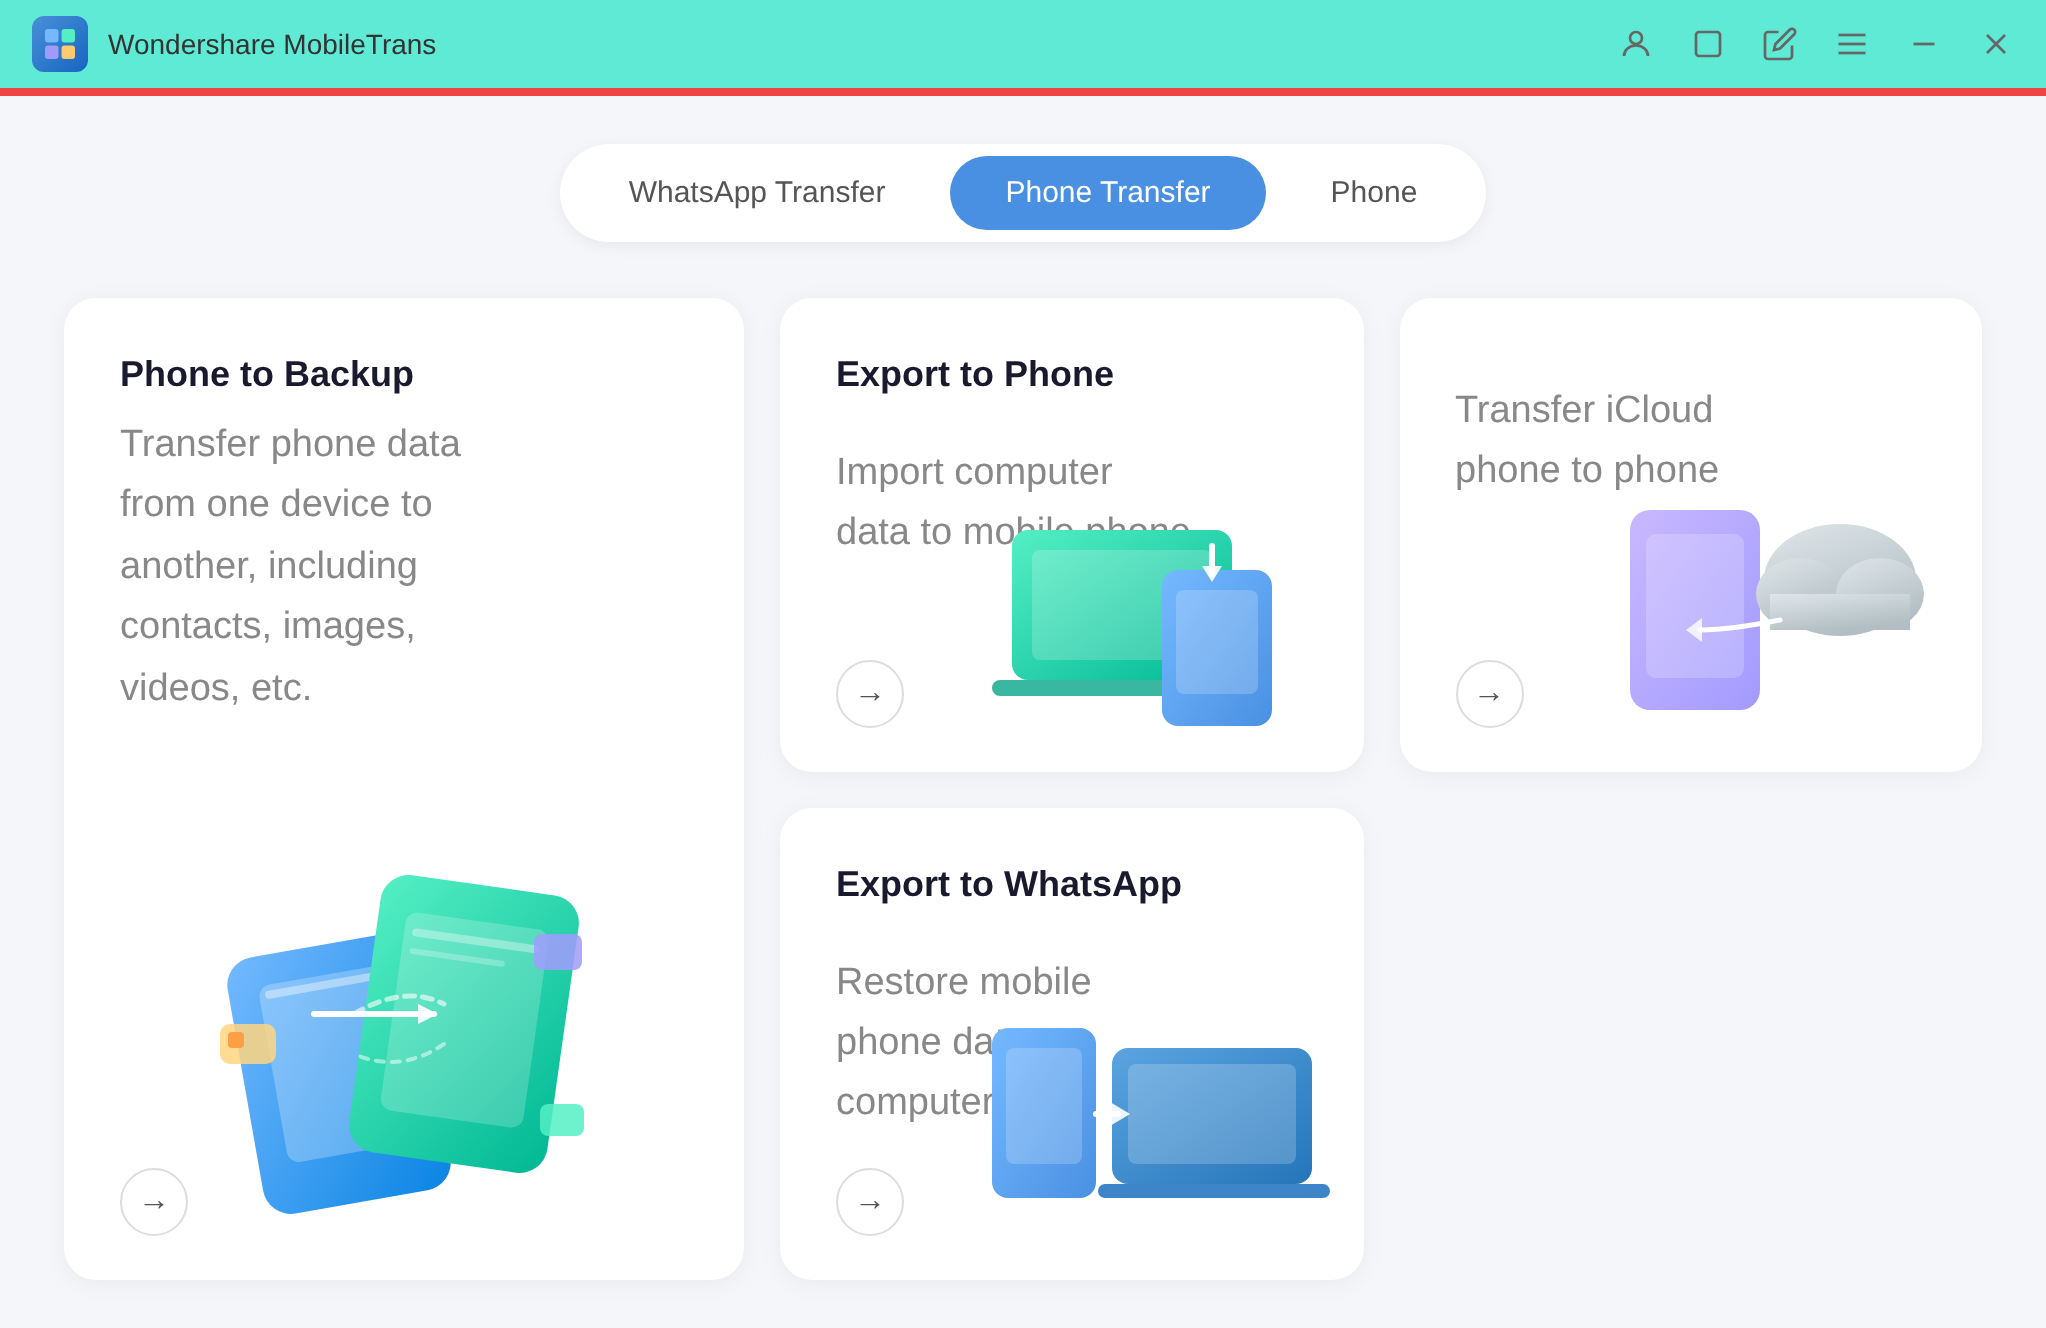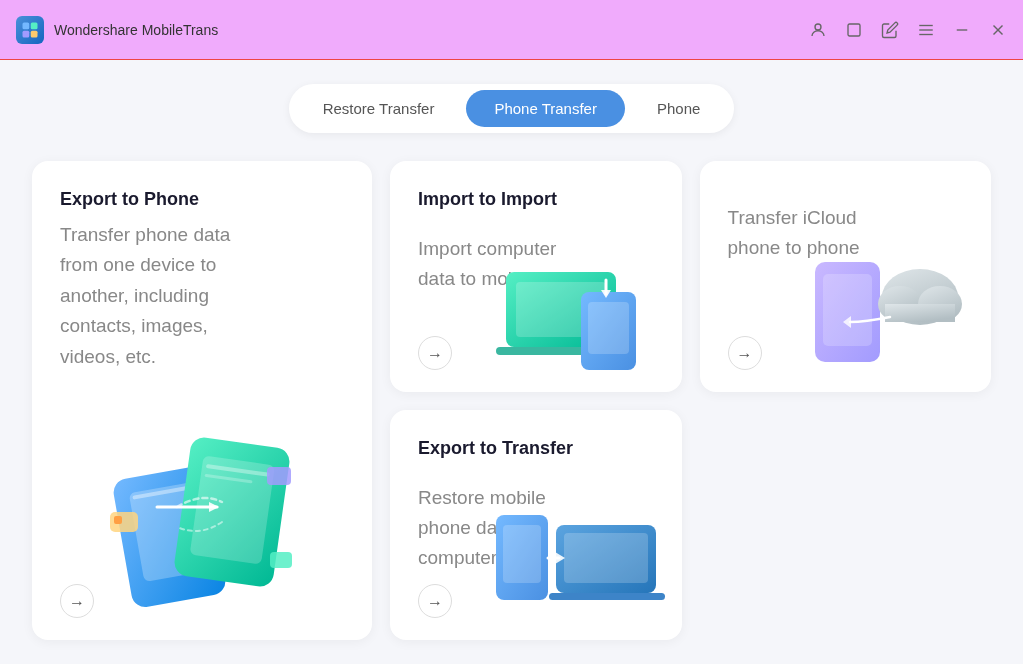--- a/index.html
+++ b/index.html
@@ -8,27 +8,27 @@
       background: #f5f6fa;
       width: 1023px;
       height: 664px;
       overflow: hidden;
       display: flex;
       flex-direction: column;
     }
 
     
     .title-bar {
-      background: #f0abfc;
+      background: #5eead4;
       display: flex;
       align-items: center;
       justify-content: space-between;
       padding: 0 16px;
-      height: 60px;
-      border-bottom: 1px solid #ef4444;
+      height: 48px;
+      border-bottom: 4px solid #ef4444;
       flex-shrink: 0;
     }
     .title-bar-left {
       display: flex;
       align-items: center;
       gap: 10px;
     }
     .app-icon {
       width: 28px;
       height: 28px;
@@ -254,29 +254,29 @@
         <line x1="18" y1="6" x2="6" y2="18"></line>
           <line x1="6" y1="6" x2="18" y2="18"></line>
       </svg>
     </div>
   </div>
 </div>
 
 <div class="main-content">
 
   <div class="nav-tabs">
-    <div class="nav-tab">Restore Transfer</div>
+    <div class="nav-tab">WhatsApp Transfer</div>
     <div class="nav-tab active">Phone Transfer</div>
     <div class="nav-tab">Phone</div>
   </div>
 
   <div class="cards-grid">
 
     <div class="card card-large">
-      <div class="card-title">Export to Phone</div>
+      <div class="card-title">Phone to Backup</div>
       <div class="card-desc">Transfer phone data from one device to another, including contacts, images, videos, etc.</div>
       <div class="card-illustration">
 
         <svg class="phone-to-phone-illus" viewBox="0 0 220 200" fill="none">
 
           <rect x="30" y="60" width="95" height="130" rx="14" fill="url(#blueGrad)" transform="rotate(-10, 77, 125)"></rect>
           <rect x="45" y="75" width="65" height="90" rx="6" fill="rgba(255,255,255,0.25)" transform="rotate(-10, 77, 125)"></rect>
 
           <rect x="48" y="78" width="59" height="4" rx="2" fill="rgba(255,255,255,0.4)" transform="rotate(-10, 77, 125)"></rect>
 
@@ -307,21 +307,21 @@
               <stop offset="0%" stop-color="#55efc4"></stop>
               <stop offset="100%" stop-color="#00b894"></stop>
             </linearGradient>
           </defs>
         </svg>
       </div>
       <div class="card-arrow">→</div>
     </div>
 
     <div class="card card-small">
-      <div class="card-title">Import to Import</div>
+      <div class="card-title">Export to Phone</div>
       <div class="card-desc">Import computer data to mobile phone</div>
       <div class="card-arrow">→</div>
       <div class="card-illustration-right">
         <svg class="import-illus" viewBox="0 0 180 130" fill="none">
 
           <rect x="20" y="30" width="110" height="75" rx="8" fill="url(#tealGrad2)"></rect>
           <rect x="30" y="40" width="90" height="55" rx="4" fill="rgba(255,255,255,0.2)"></rect>
           <rect x="10" y="105" width="130" height="8" rx="4" fill="#3ab7a0"></rect>
 
           <rect x="95" y="50" width="55" height="78" rx="8" fill="url(#blueGrad2)"></rect>
@@ -367,21 +367,21 @@
             <linearGradient id="cloudGrad" x1="0" y1="0" x2="0.5" y2="1">
               <stop offset="0%" stop-color="#dfe6e9"></stop>
               <stop offset="100%" stop-color="#b2bec3"></stop>
             </linearGradient>
           </defs>
         </svg>
       </div>
     </div>
 
     <div class="card card-small" style="grid-column: 2; grid-row: 2;">
-      <div class="card-title">Export to Transfer</div>
+      <div class="card-title">Export to WhatsApp</div>
       <div class="card-desc">Restore mobile phone data to computer</div>
       <div class="card-arrow">→</div>
       <div class="card-illustration-right">
         <svg class="export-illus" viewBox="0 0 175 130" fill="none">
 
           <rect x="5" y="25" width="52" height="85" rx="8" fill="url(#phoneBlue)"></rect>
           <rect x="12" y="35" width="38" height="58" rx="4" fill="rgba(255,255,255,0.2)"></rect>
 
           <rect x="65" y="35" width="100" height="68" rx="8" fill="url(#laptopBlue)"></rect>
           <rect x="73" y="43" width="84" height="50" rx="4" fill="rgba(255,255,255,0.2)"></rect>

